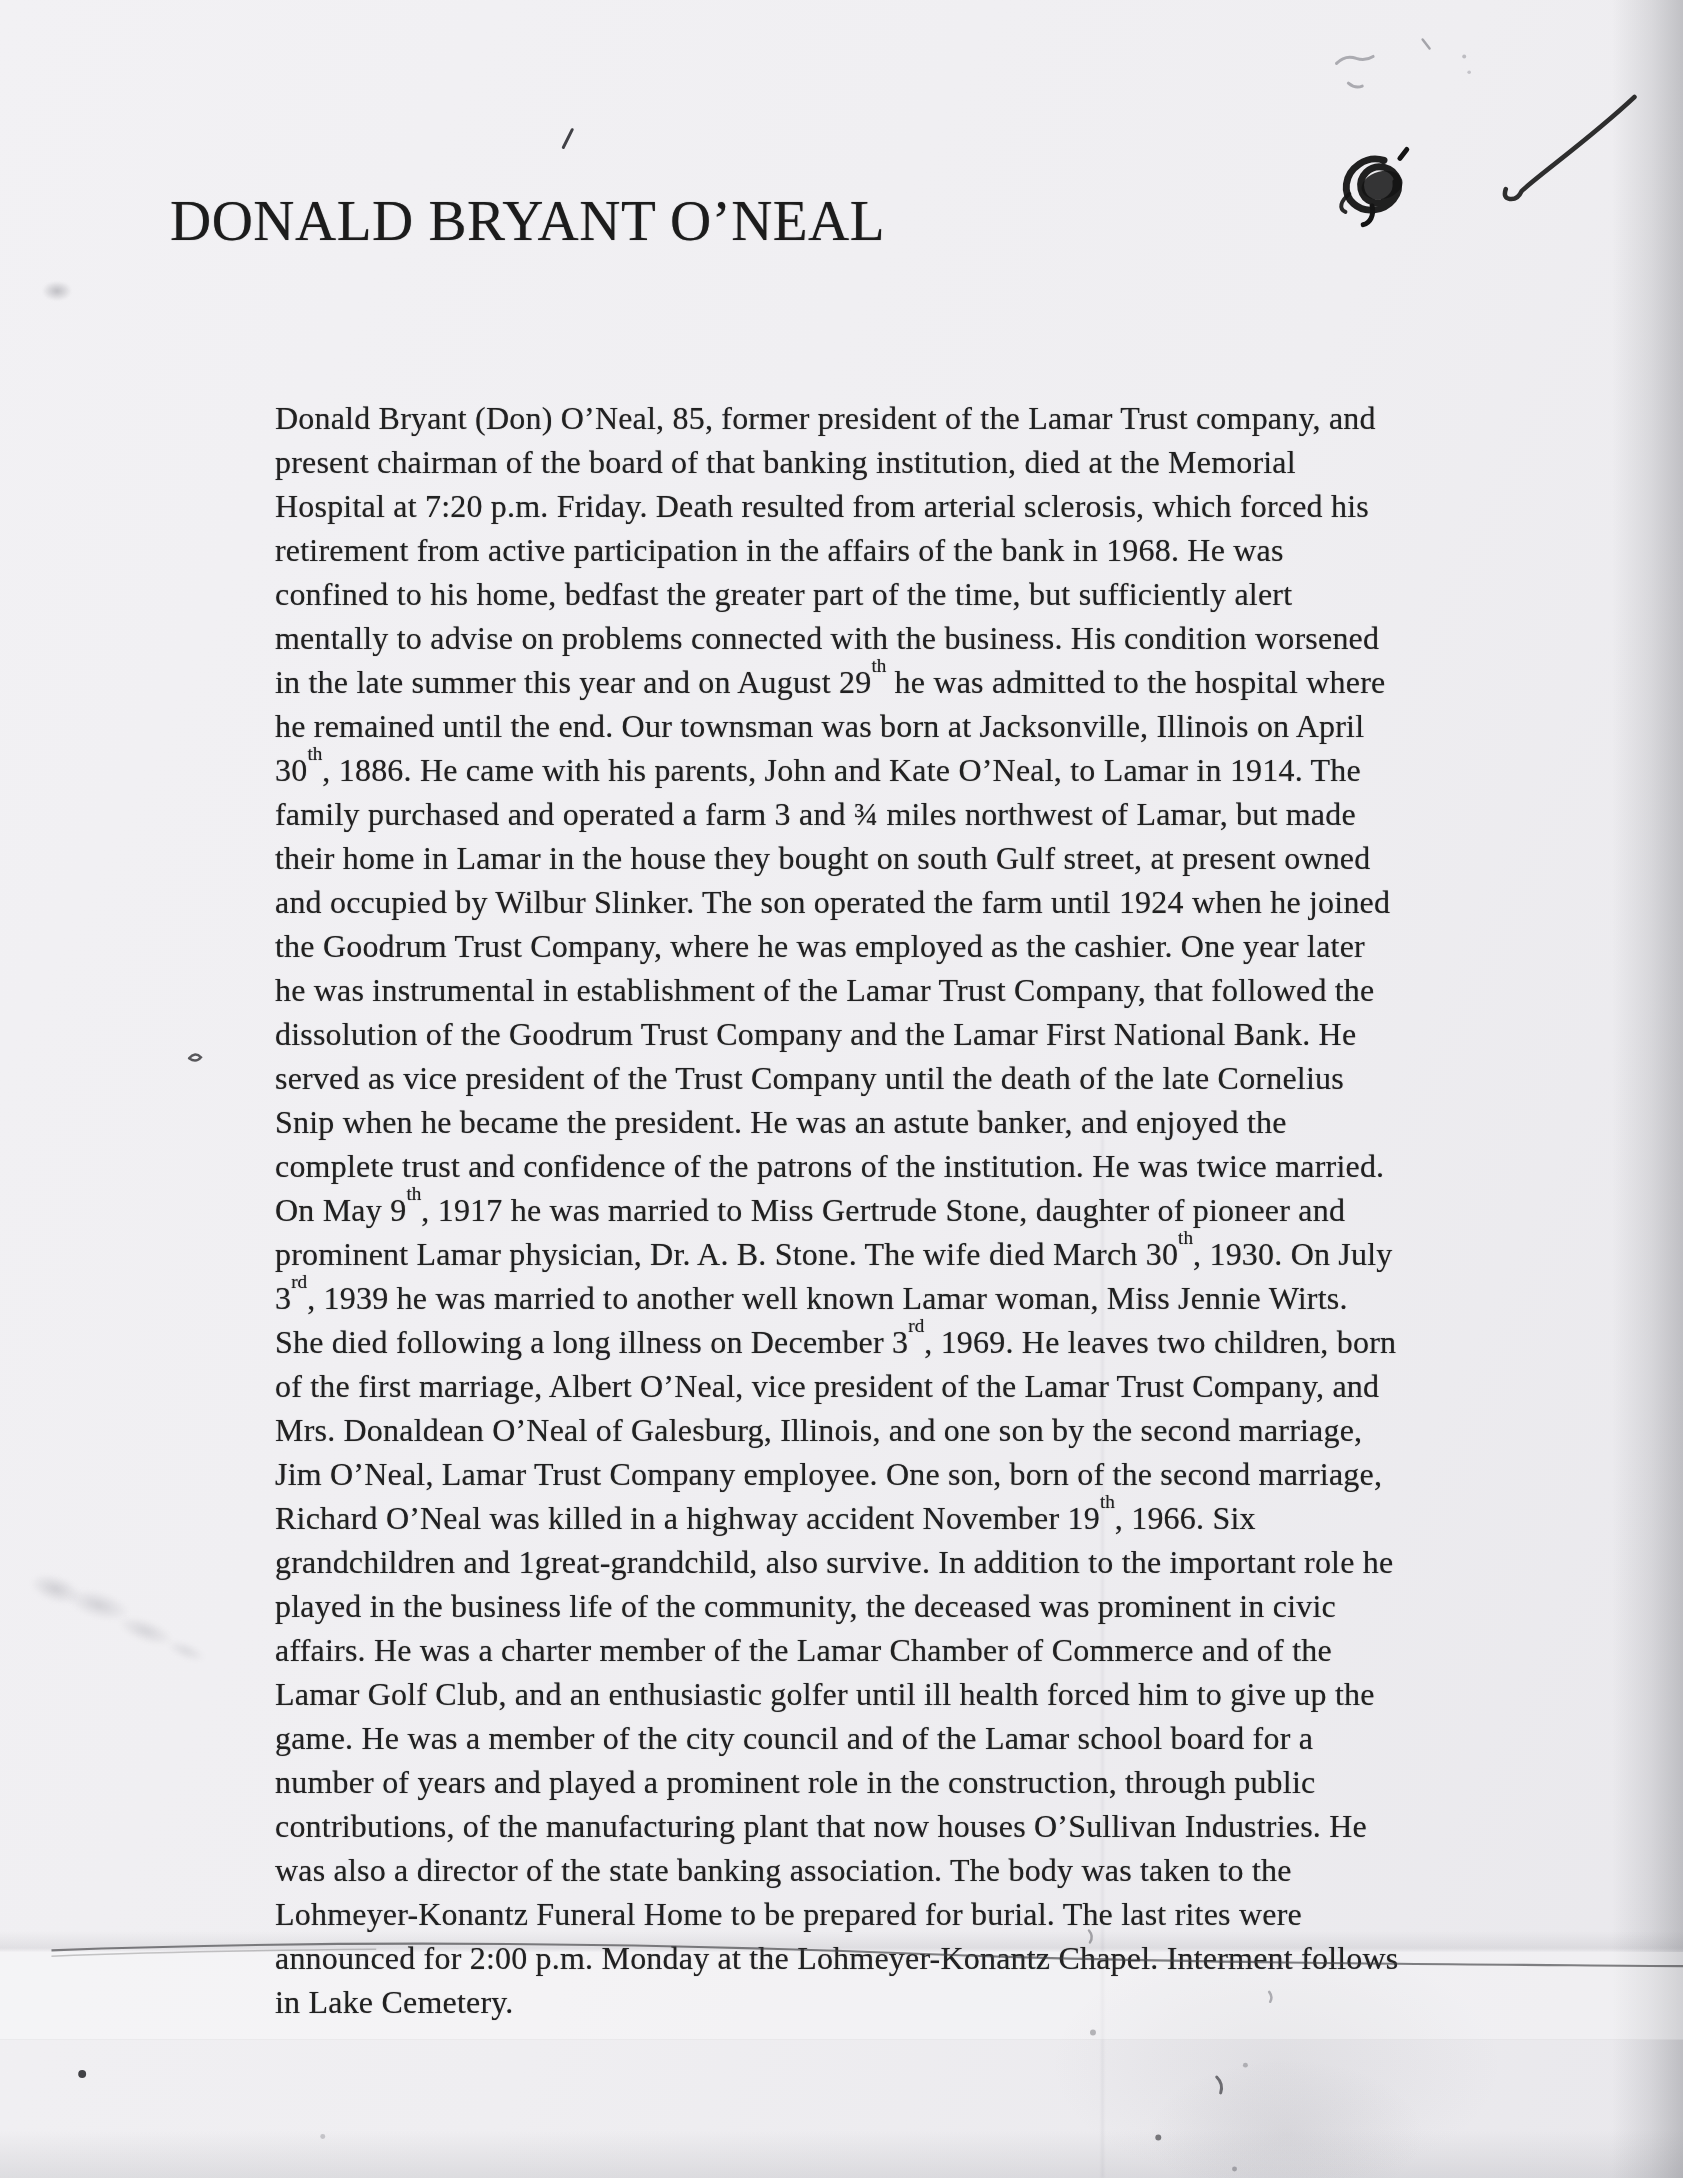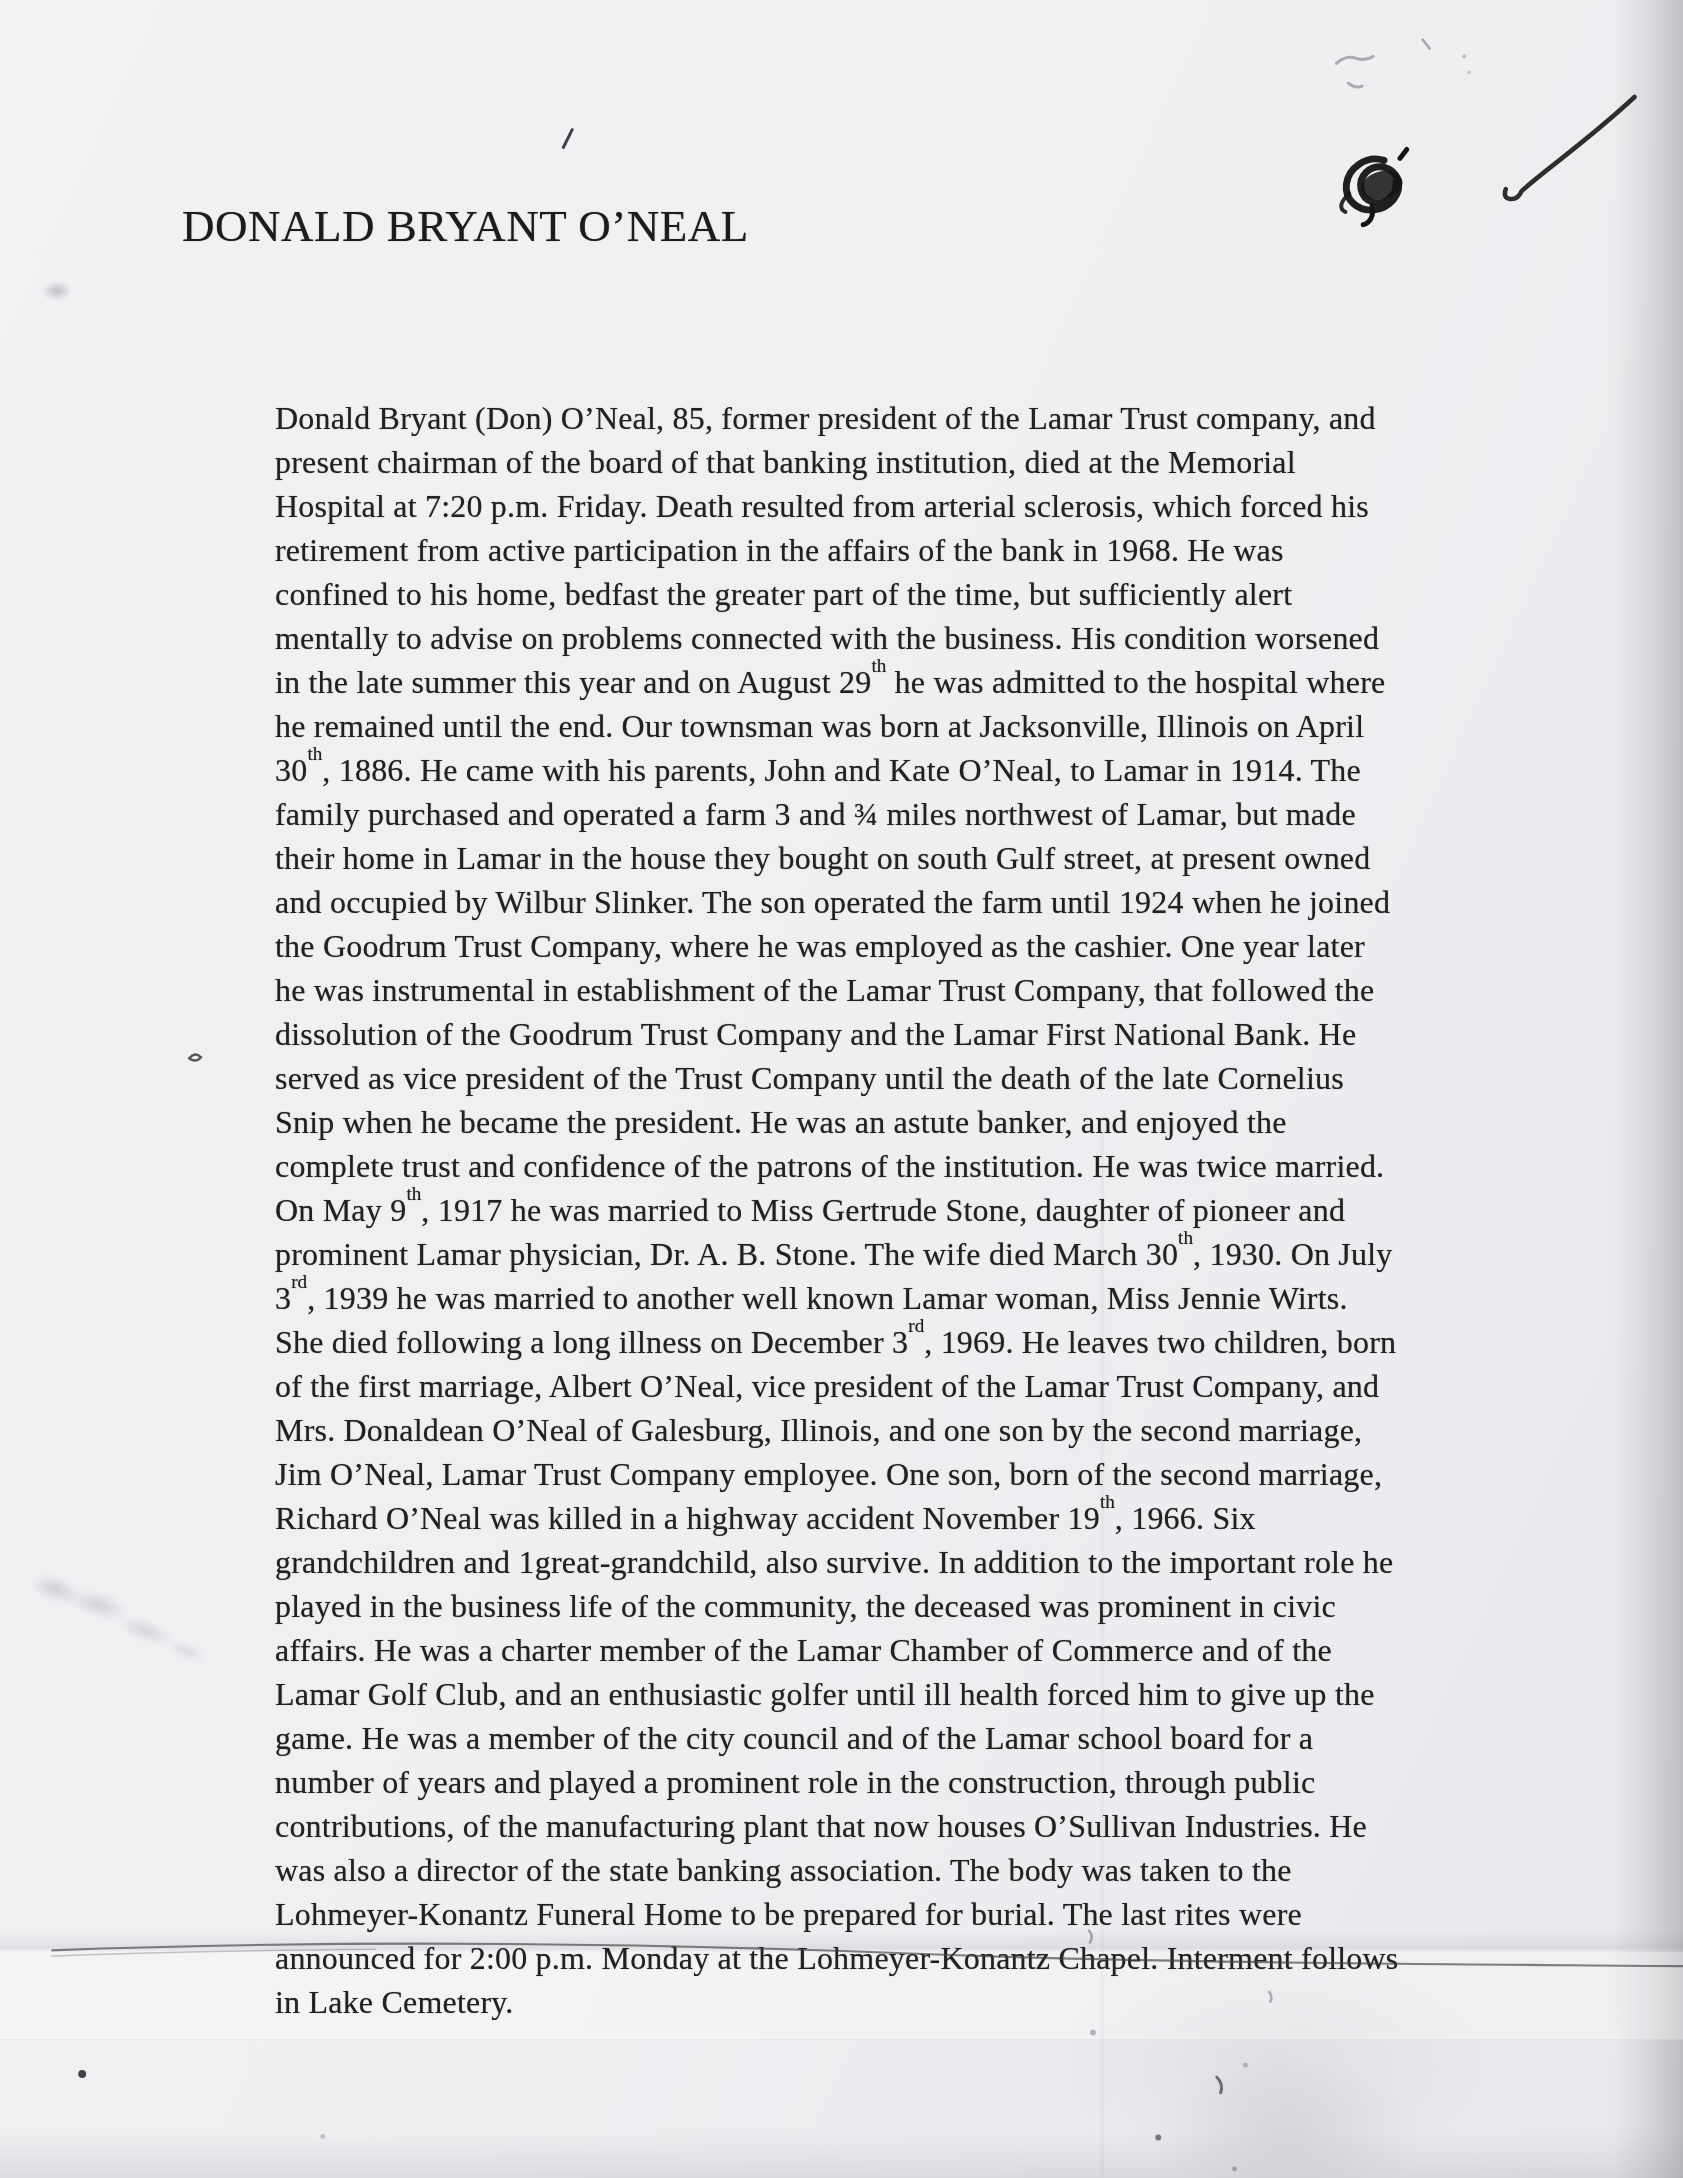--- a/index.html
+++ b/index.html
@@ -30,22 +30,22 @@
   .smudge-a { position:absolute; left:42px; top:281px; width:30px; height:20px;
     background:radial-gradient(rgba(128,128,136,0.45), rgba(128,128,136,0) 70%); filter:blur(1px); }
   .pencil { position:absolute; background:radial-gradient(rgba(130,130,140,0.55), rgba(130,130,140,0) 72%); filter:blur(2px); }
   .p1 { left:30px;  top:1576px; width:51px; height:26px; transform:rotate(18deg); opacity:.55; }
   .p2 { left:67px;  top:1592px; width:63px; height:26px; transform:rotate(16deg); opacity:.5; }
   .p3 { left:117px; top:1620px; width:57px; height:22px; transform:rotate(20deg); opacity:.45; }
   .p4 { left:166px; top:1643px; width:40px; height:16px; transform:rotate(22deg); opacity:.35; }
 
   
   .title {
-    position:absolute; left:170px; top:192px; margin:12px;
-    font-size:45px; font-weight:normal; line-height:1;
+    position:absolute; left:170px; top:192px; margin:0;
+    font-size:57px; font-weight:normal; line-height:1;
     letter-spacing:0.5px; color:#1c1c1c;
     text-shadow:0 0 1px rgba(35,35,35,0.6);
     white-space:nowrap;
   }
   .source {
     position:absolute; left:275px; top:301px;
     font-size:33px; line-height:1.1; white-space:nowrap;
     text-shadow:0 0 1px rgba(35,35,35,0.55);
   }
   .body {

